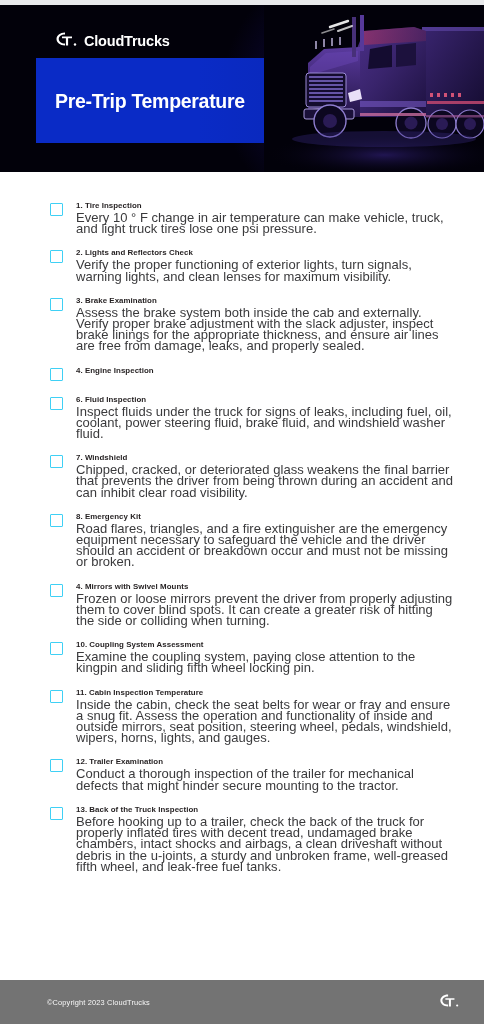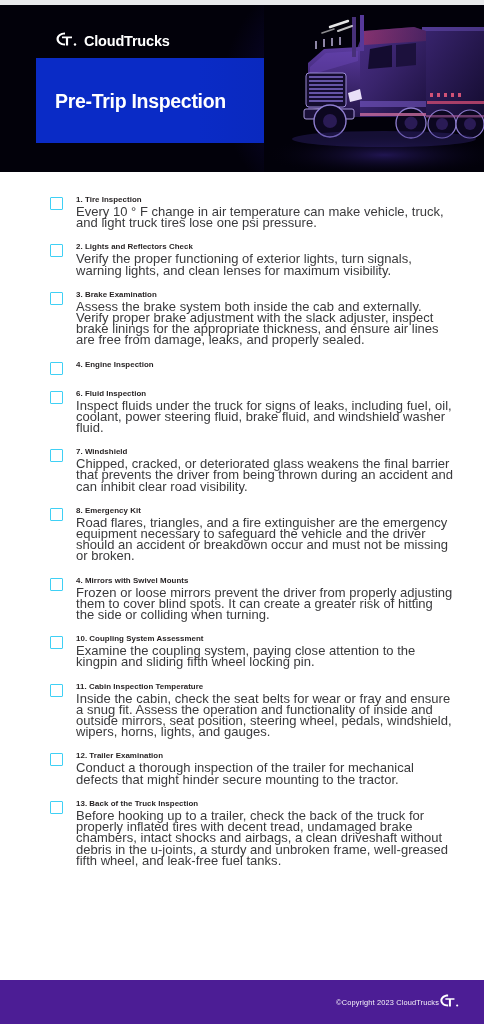--- a/index.html
+++ b/index.html
@@ -97,21 +97,21 @@
     top: 0;
     width: 220px;
     height: 167px;
     z-index: 6;
     pointer-events: none;
   }
 
   
   .content {
     flex: 1 1 auto;
-    padding: 22px 30px 10px 50px;
+    padding: 28px 30px 10px 50px;
     overflow: hidden;
   }
 
   .item {
     display: flex;
     align-items: flex-start;
     margin-bottom: 13px;
   }
   .item:last-child { margin-bottom: 0; }
 
@@ -140,24 +140,24 @@
     font-size: 13px;
     color: #3a3a3c;
     line-height: 11.2px;
     letter-spacing: 0.02px;
   }
 
   
   .footer {
     flex: 0 0 auto;
     height: 44px;
-    background: #4c1d95;
+    background: #737373;
     display: flex;
     align-items: center;
-    justify-content: flex-end;
+    justify-content: space-between;
     padding: 0 25px 0 47px;
   }
   .footer-copy {
     color: #ffffff;
     font-size: 7.4px;
     letter-spacing: 0.15px;
     opacity: 0.95;
   }
   .footer-mark { display: block; }
 </style>
@@ -276,21 +276,21 @@
         <svg width="22" height="16" viewBox="0 0 44 32" xmlns="http://www.w3.org/2000/svg">
           <path d="M20 3 C10 3 3 9 3 16 C3 23 10 29 20 29 L20 25 C12.5 25 7.5 21 7.5 16 C7.5 11 12.5 7 20 7 Z" fill="#ffffff"></path>
           <path d="M14 11 L34 11 L34 14.6 L26.2 14.6 L26.2 29 L21.8 29 L21.8 14.6 L14 14.6 Z" fill="#ffffff"></path>
           <circle cx="40" cy="27" r="2.4" fill="#ffffff"></circle>
         </svg>
       </span>
       <span class="brand-name">CloudTrucks</span>
     </div>
 
     <div class="title-band">
-      <div class="title-line">Pre-Trip Inspection</div>
+      <div class="title-line">Pre-Trip Temperature</div>
     </div>
 
   </div>
 
   <div class="content">
     <div id="items-root">
         <div class="item">
           <div class="checkbox"></div>
           <div class="item-text">
             <div class="item-title">1. Tire Inspection</div>

